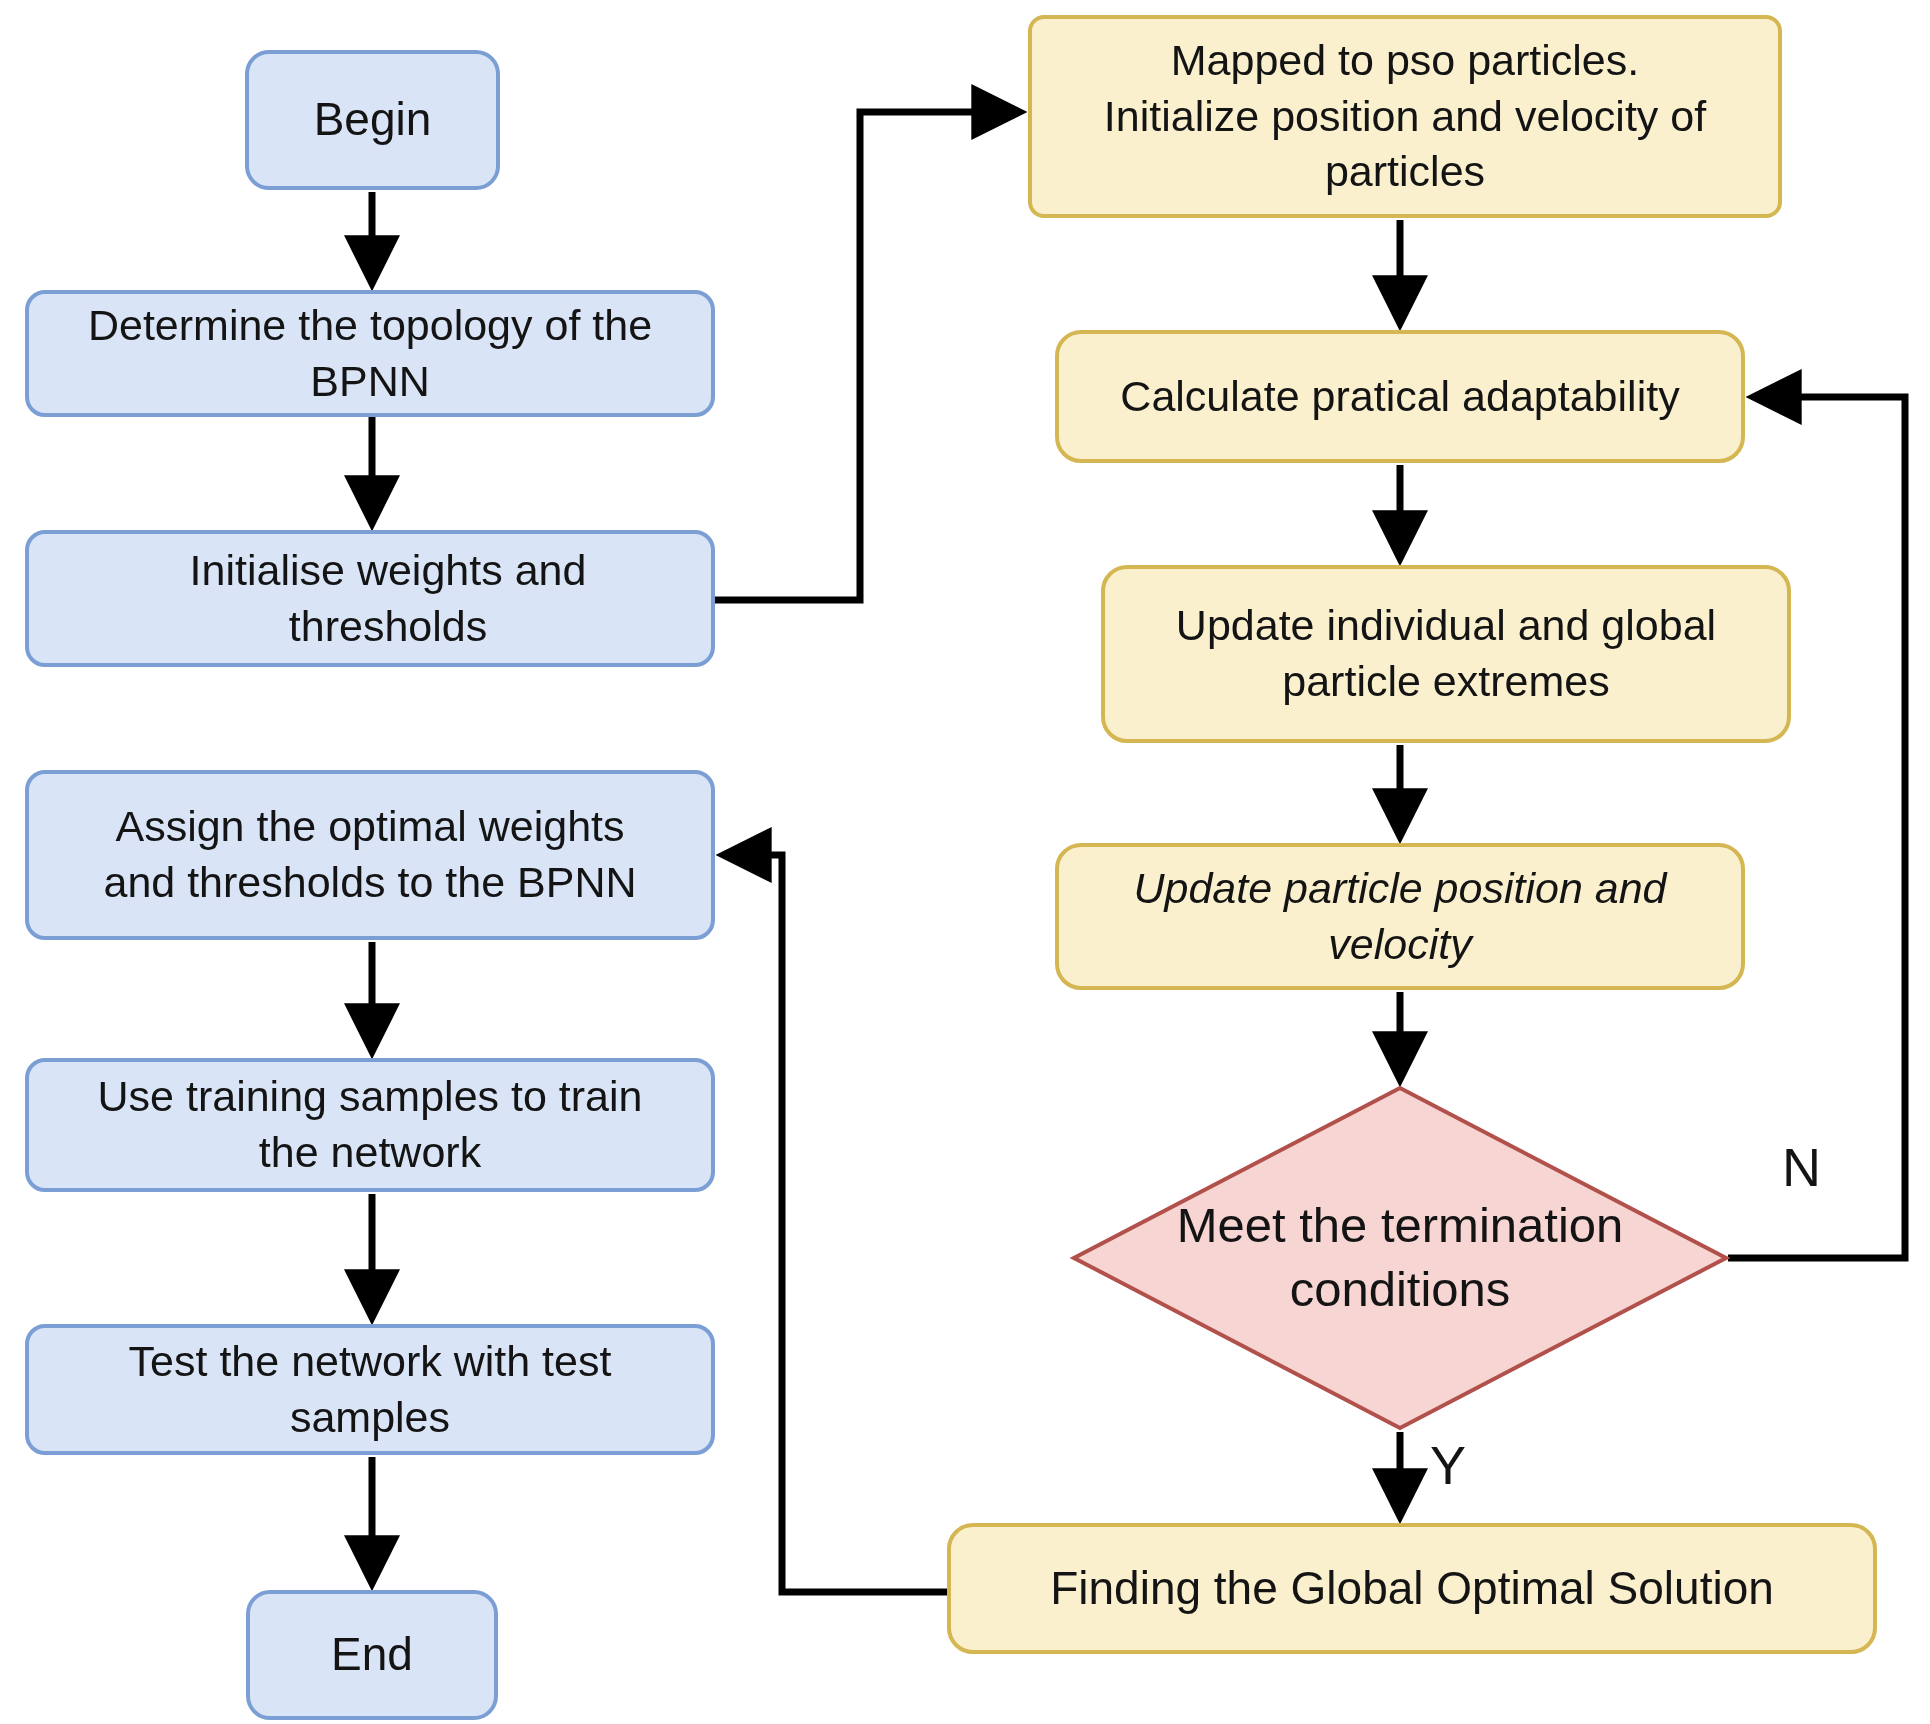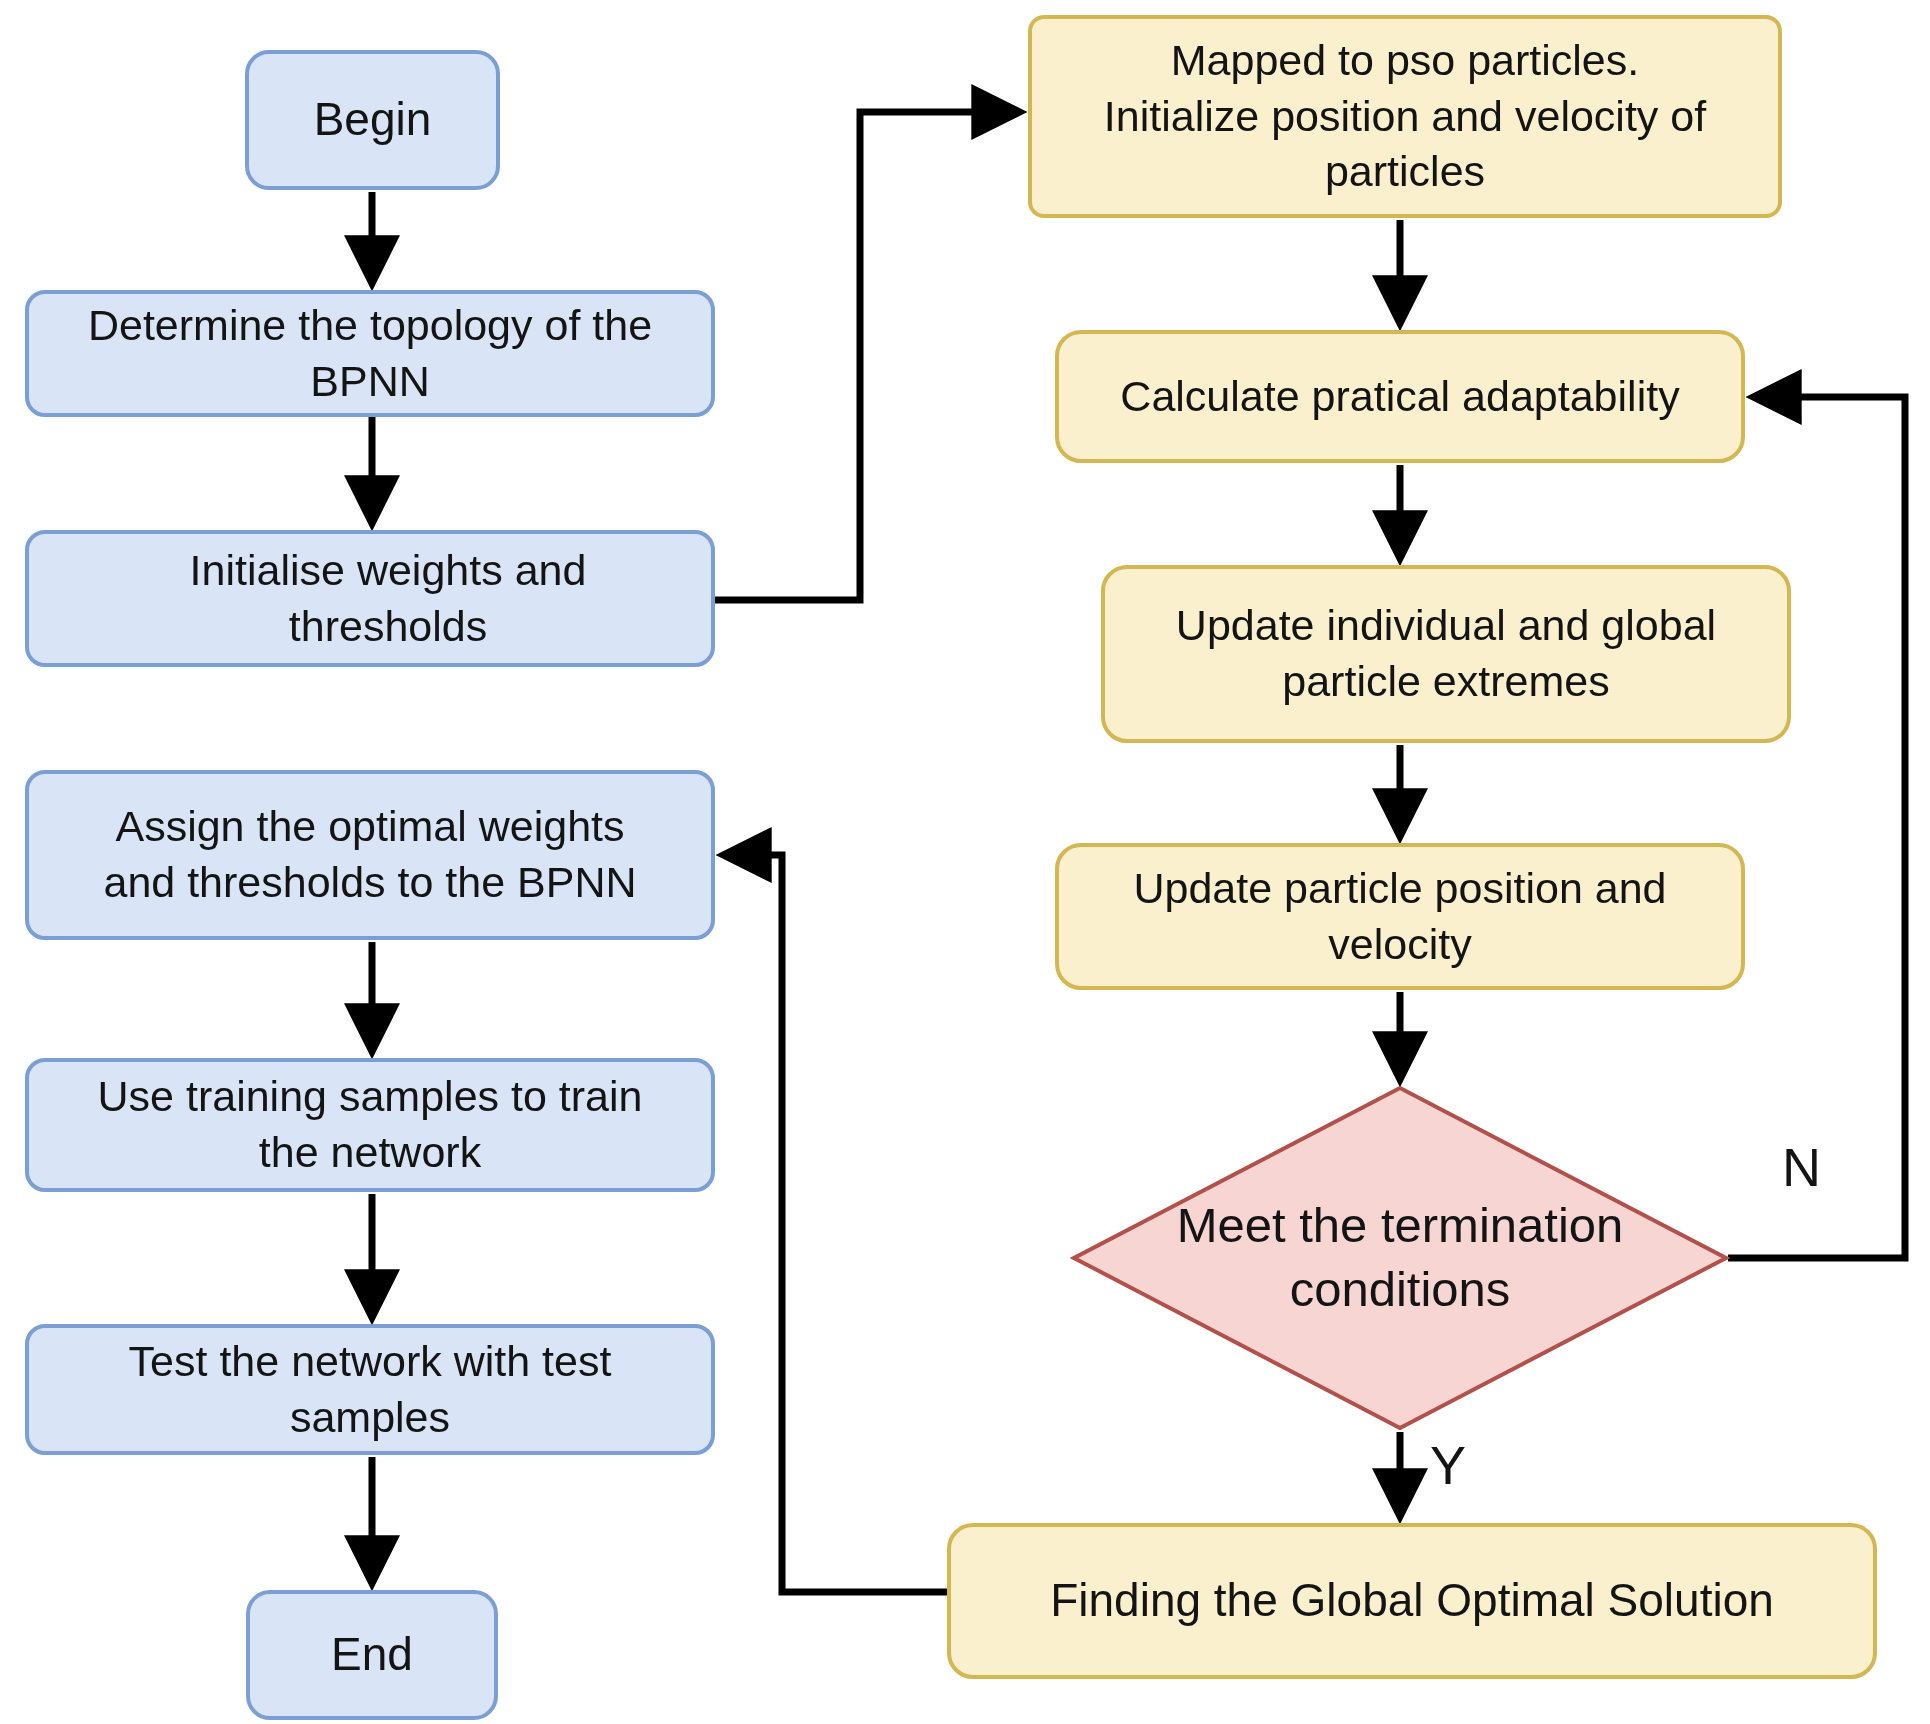--- a/index.html
+++ b/index.html
@@ -110,30 +110,30 @@
 
   <div class="node pso" style="left:1028px;top:15px;width:754px;height:203px;border-radius:16px;">Mapped to pso particles.
 Initialize position and velocity of
 particles</div>
 
   <div class="node pso" style="left:1055px;top:330px;width:690px;height:133px;">Calculate pratical adaptability</div>
 
   <div class="node pso" style="left:1101px;top:565px;width:690px;height:178px;">Update individual and global
 particle extremes</div>
 
-  <div class="node pso" style="left:1055px;top:843px;width:690px;height:147px;">Update particle position and
+  <div class="node pso" style="left:1055px;top:843px;width:690px;height:147px;font-style:italic;">Update particle position and
 velocity</div>
 
   <div class="diamond-wrap" style="left:1070px;top:1086px;width:660px;height:344px;">
     <svg viewBox="0 0 660 344" preserveAspectRatio="none" xmlns="http://www.w3.org/2000/svg">
       <polygon class="diamond-shape" points="330,2 656,172 330,342 4,172"></polygon>
     </svg>
     <div class="diamond-label">Meet the termination
 conditions</div>
   </div>
 
-  <div class="node pso finding" style="left:947px;top:1523px;width:930px;height:156px;">Finding the Global Optimal Solution</div>
+  <div class="node pso finding" style="left:947px;top:1523px;width:930px;height:131px;">Finding the Global Optimal Solution</div>
 
   <div class="edge-label" style="left:1782px;top:1140px;">N</div>
 
   <div class="edge-label" style="left:1430px;top:1438px;">Y</div>
 
 </div>
 
 </body></html>

